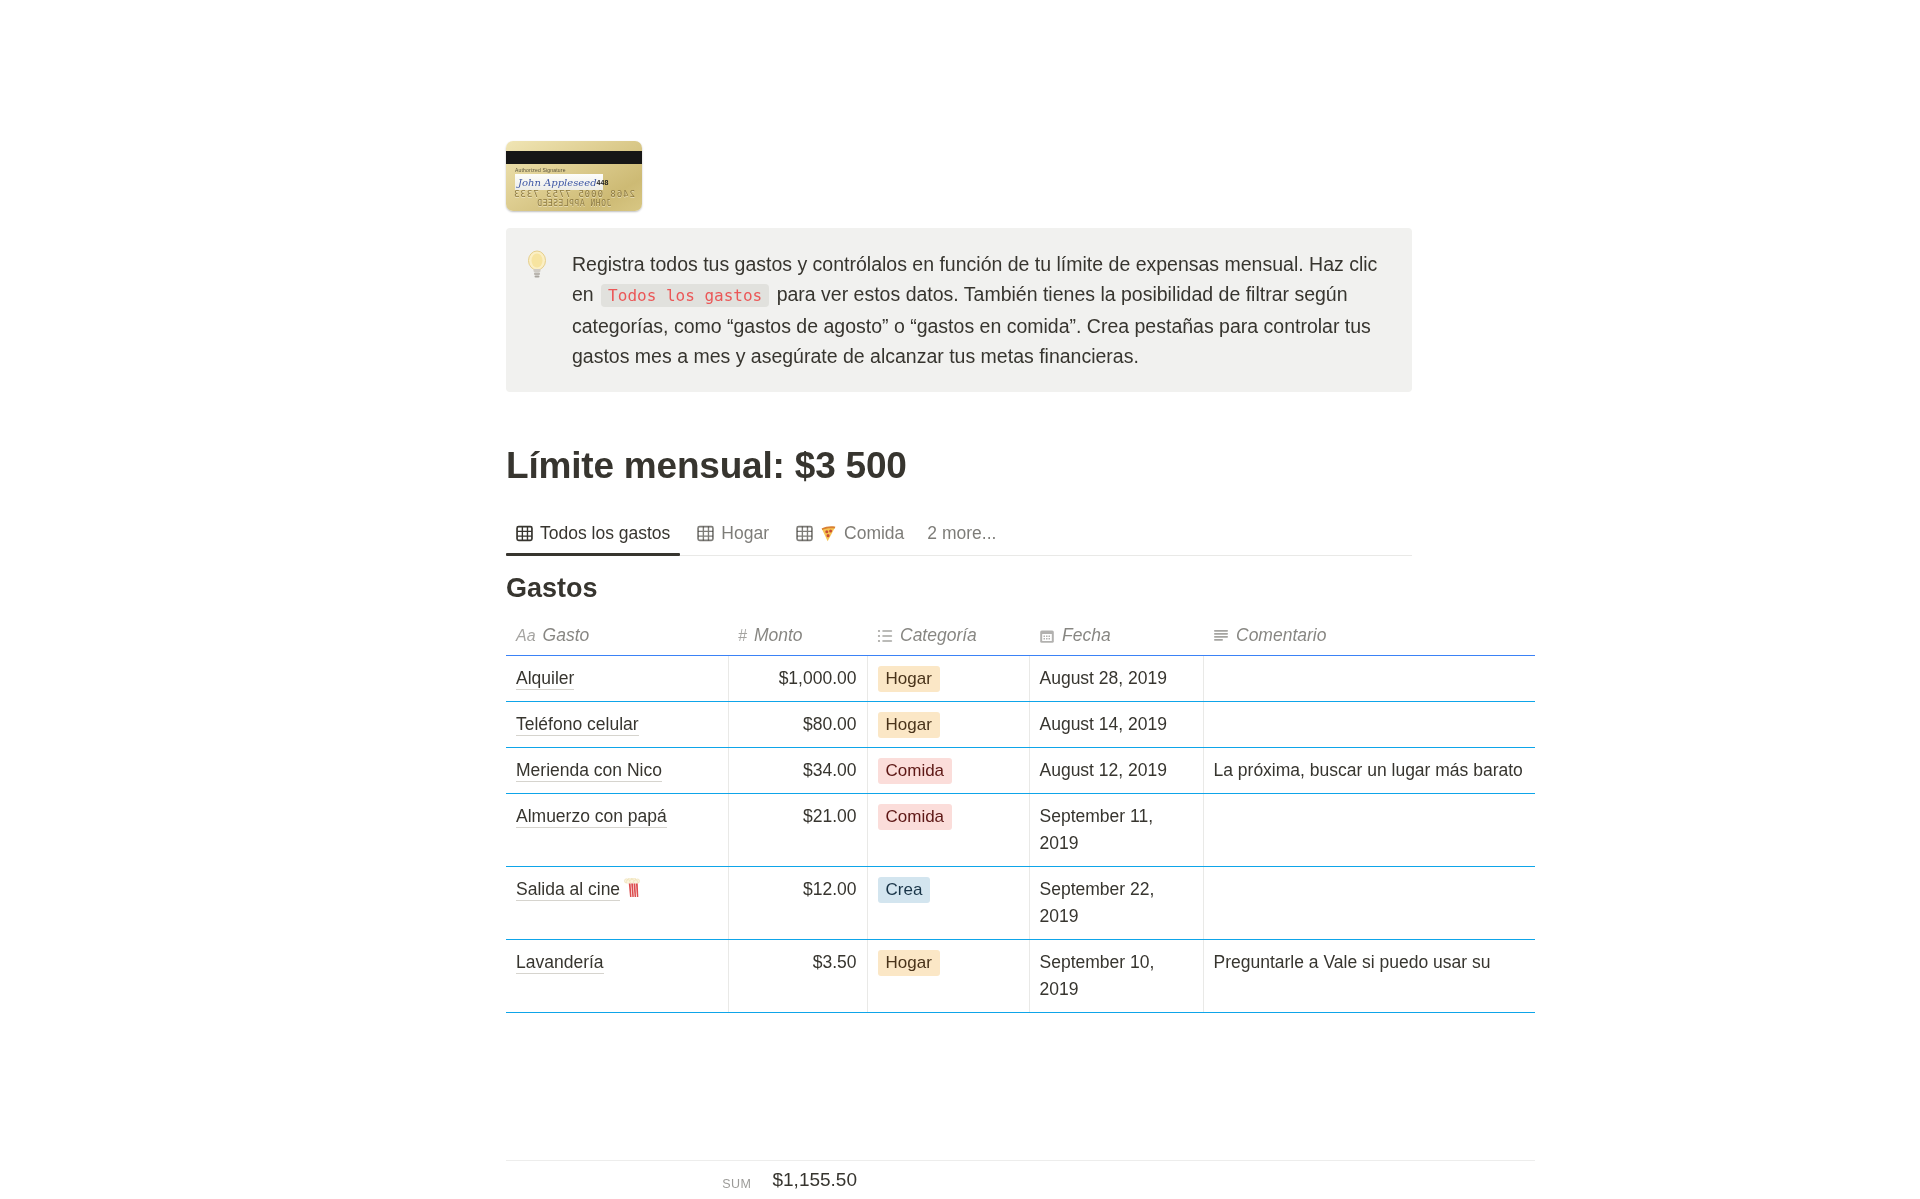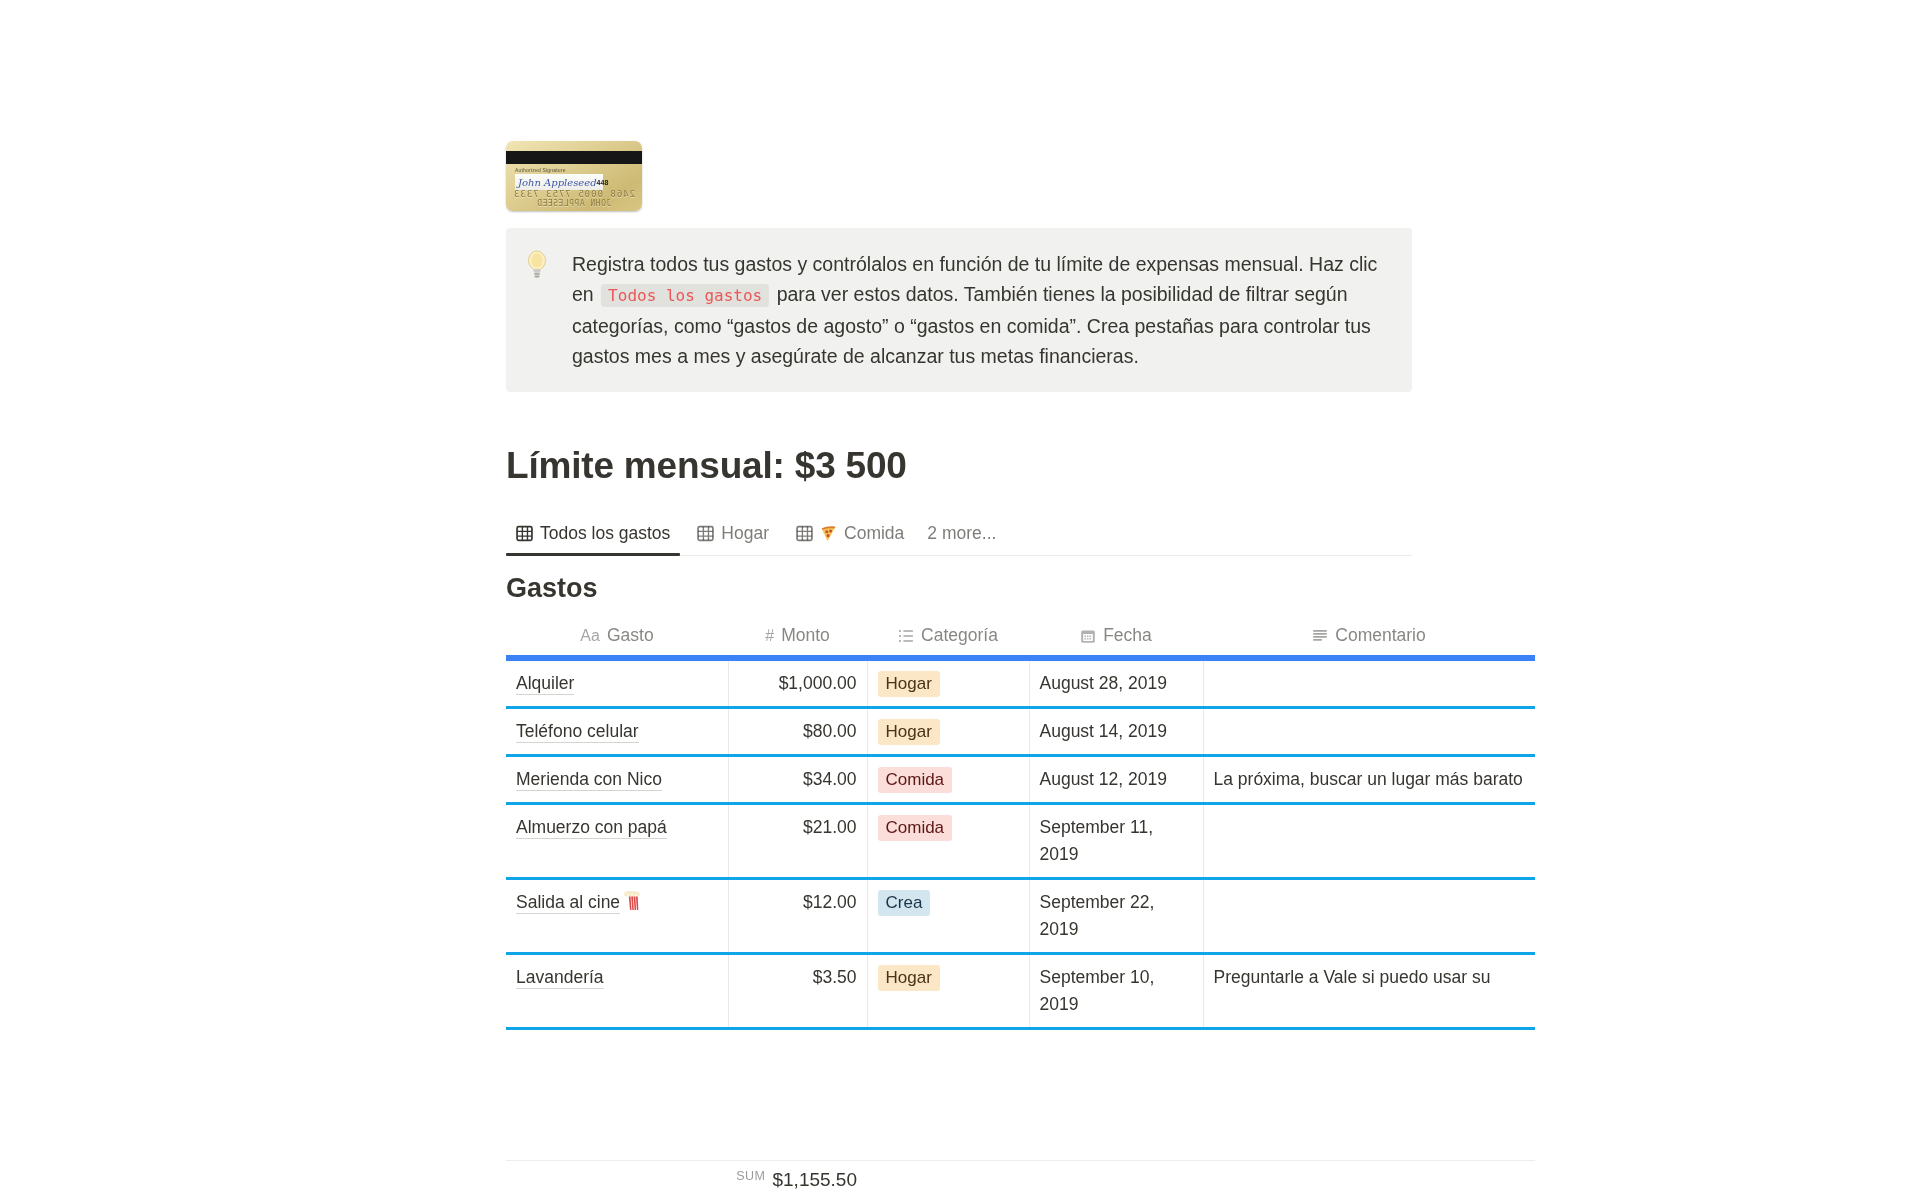--- a/index.html
+++ b/index.html
@@ -38,39 +38,39 @@
   .tabbar{margin-top:24px;width:906px;display:flex;align-items:stretch;border-bottom:1px solid #E9E9E7;height:43px;}
   .tab{display:flex;align-items:center;gap:7px;padding:0 10px;margin-right:7px;font-size:17.5px;
        color:rgba(55,53,47,.65);cursor:pointer;position:relative;white-space:nowrap;}
   .tab .ticon{width:17px;height:17px;}
   .tab.active{color:#37352F;font-weight:500;}
   .tab.active:after{content:"";position:absolute;left:0;right:0;bottom:-1px;height:3px;background:#37352F;border-radius:1px;}
   .tab.more{padding:0 6px;}
 
   
   table.gastos{margin-top:12px;border-collapse:collapse;table-layout:fixed;width:1029px;font-size:17.5px;}
-  table.gastos th{font-weight:400;color:rgba(55,53,47,.6);text-align:center;padding:7px 10px;height:24px;
-                  border-bottom:6px solid #3b82f6;white-space:nowrap;overflow:hidden;}
+  table.gastos th{font-weight:400;color:rgba(55,53,47,.6);text-align:left;padding:7px 10px;height:24px;
+                  border-bottom:1px solid #3b82f6;white-space:nowrap;overflow:hidden;font-style:italic;}
   table.gastos th .hicon{display:inline-block;vertical-align:-3px;margin-right:7px;color:rgba(55,53,47,.45);}
   table.gastos th .hglyph{font-size:16px;color:rgba(55,53,47,.45);margin-right:7px;}
-  table.gastos td{border-bottom:3px solid #0ea5e9;border-right:1px solid #E9E9E7;padding:9px 10px;
+  table.gastos td{border-bottom:1px solid #0ea5e9;border-right:1px solid #E9E9E7;padding:9px 10px;
                   vertical-align:top;line-height:27px;color:#37352F;}
   table.gastos td:last-child{border-right:none;}
   td.c-monto{text-align:right;}
   .gasto-name{font-weight:500;border-bottom:1.5px solid #D6D4CE;padding-bottom:1px;}
   .tag{display:inline-block;border-radius:3px;padding:1px 8px;font-size:17px;line-height:24px;white-space:nowrap;}
   .tag.orange{background:#FBE7C6;color:#49331A;}
   .tag.red{background:#FBDDDA;color:#5D1715;}
   .tag.blue{background:#D3E5EF;color:#183447;}
   .row-emoji{width:20px;height:20px;display:inline-block;vertical-align:-3px;margin-left:2px;}
 
   
   .sum-bar{position:absolute;left:506px;bottom:0;width:1029px;height:38px;background:#fff;
            border-top:1px solid rgba(55,53,47,.09);display:flex;align-items:center;}
-  .sum-inner{width:351px;display:flex;justify-content:flex-end;align-items:flex-start;gap:7px;}
+  .sum-inner{width:351px;display:flex;justify-content:flex-end;align-items:flex-end;gap:21px;}
   .sum-label{font-size:12.5px;letter-spacing:.5px;color:rgba(55,53,47,.5);text-transform:uppercase;}
   .sum-value{font-size:19px;color:#37352F;}
 </style>
 </head>
 <body>
 
 <div class="content">
 
   <div class="icon-wrap">
     <div class="card">

